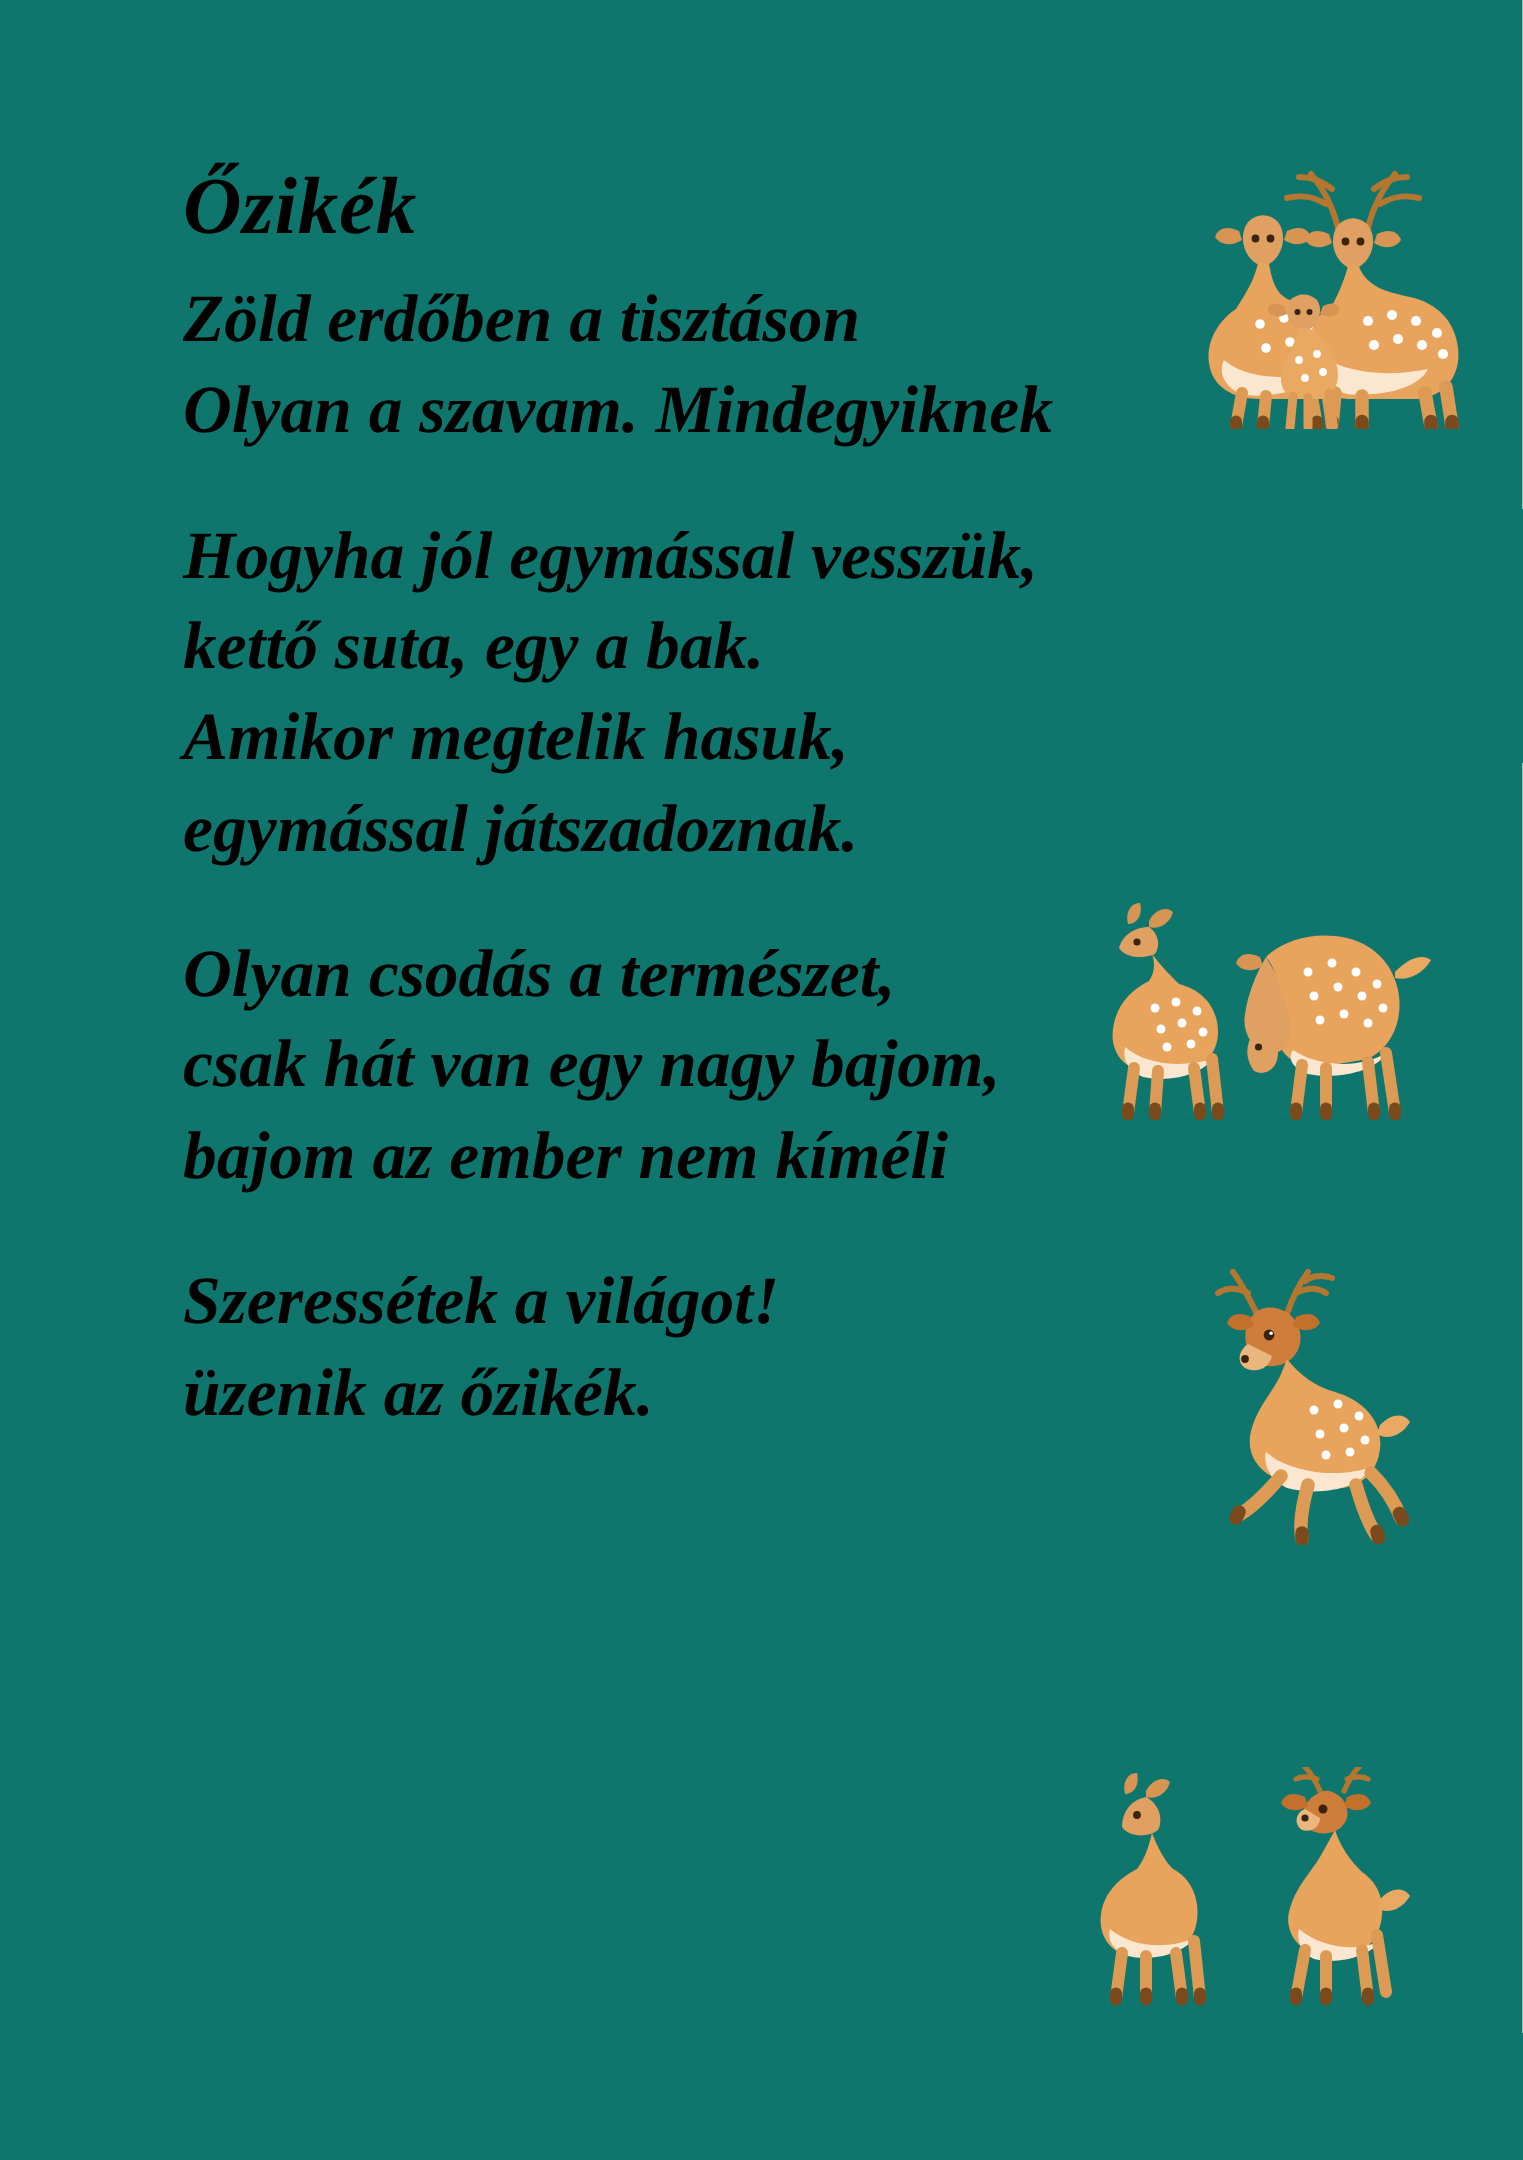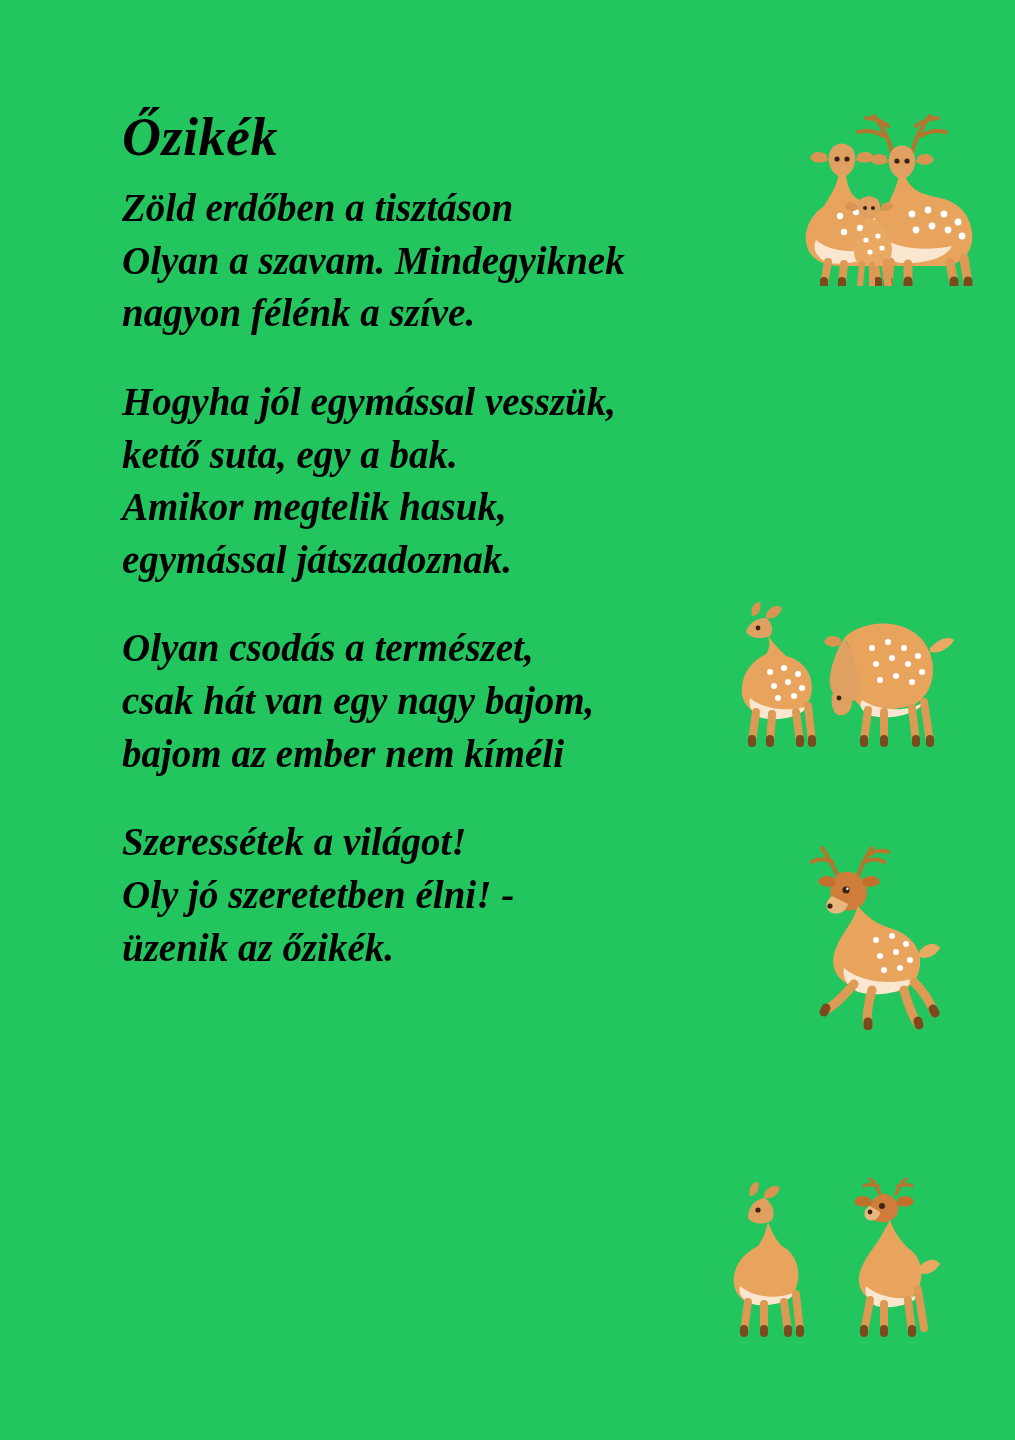--- a/index.html
+++ b/index.html
@@ -5,21 +5,21 @@
 <style>
   html, body {
     margin: 0;
     padding: 0;
     background: #ffffff;
   }
   .page {
     position: relative;
     width: 1015px;
     height: 1440px;
-    background: #22c55e;
+    background: #0f766e;
     overflow: hidden;
     font-family: "Liberation Serif", "DejaVu Serif", serif;
     color: #000000;
   }
 
   .title {
     position: absolute;
     left: 122px;
     top: 72px;
     font-size: 54px;
@@ -38,21 +38,21 @@
   }
 
   .stanza {
     margin: 0 0 36px 0;
   }
   .stanza:last-child {
     margin-bottom: 16px;
   }
 
   .line {
-    font-size: 39px;
+    font-size: 45px;
     font-weight: bold;
     font-style: italic;
     line-height: 1.35;
     white-space: nowrap;
   }
 
   
   .deer-art {
     position: absolute;
   }
@@ -70,39 +70,37 @@
 
 <div class="page">
 
   <h1 class="title">Őzikék</h1>
 
   <div class="stanzas">
 
     <div class="stanza">
       <div class="line">Zöld erdőben a tisztáson</div>
       <div class="line">Olyan a szavam. Mindegyiknek</div>
-      <div class="line">nagyon félénk a szíve.</div>
     </div>
 
     <div class="stanza">
       <div class="line">Hogyha jól egymással vesszük,</div>
       <div class="line">kettő suta, egy a bak.</div>
       <div class="line">Amikor megtelik hasuk,</div>
       <div class="line">egymással játszadoznak.</div>
     </div>
 
     <div class="stanza">
       <div class="line">Olyan csodás a természet,</div>
       <div class="line">csak hát van egy nagy bajom,</div>
       <div class="line">bajom az ember nem kíméli</div>
     </div>
 
     <div class="stanza">
       <div class="line">Szeressétek a világot!</div>
-      <div class="line">Oly jó szeretetben élni! -</div>
       <div class="line">üzenik az őzikék.</div>
     </div>
 
   </div>
 
   <div class="deer-art" id="art-family">
     <svg viewBox="0 0 270 190" width="270" height="190" role="img" aria-label="deer family">
       <g>
 
         <g stroke="#b5762f" stroke-width="4" fill="none" stroke-linecap="round">

